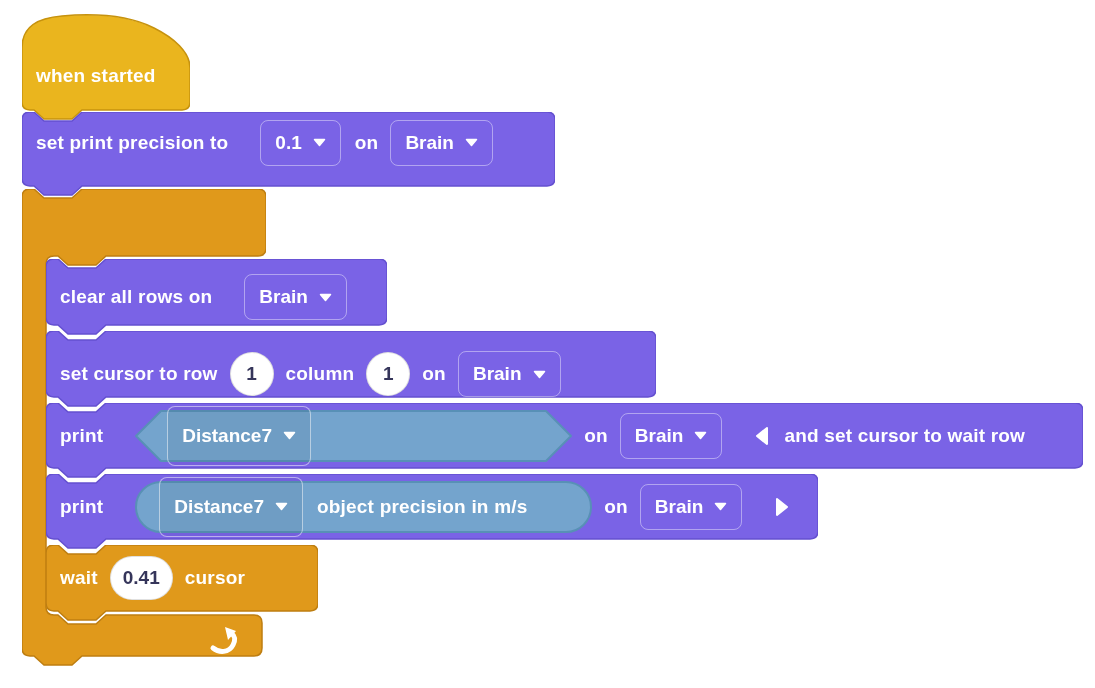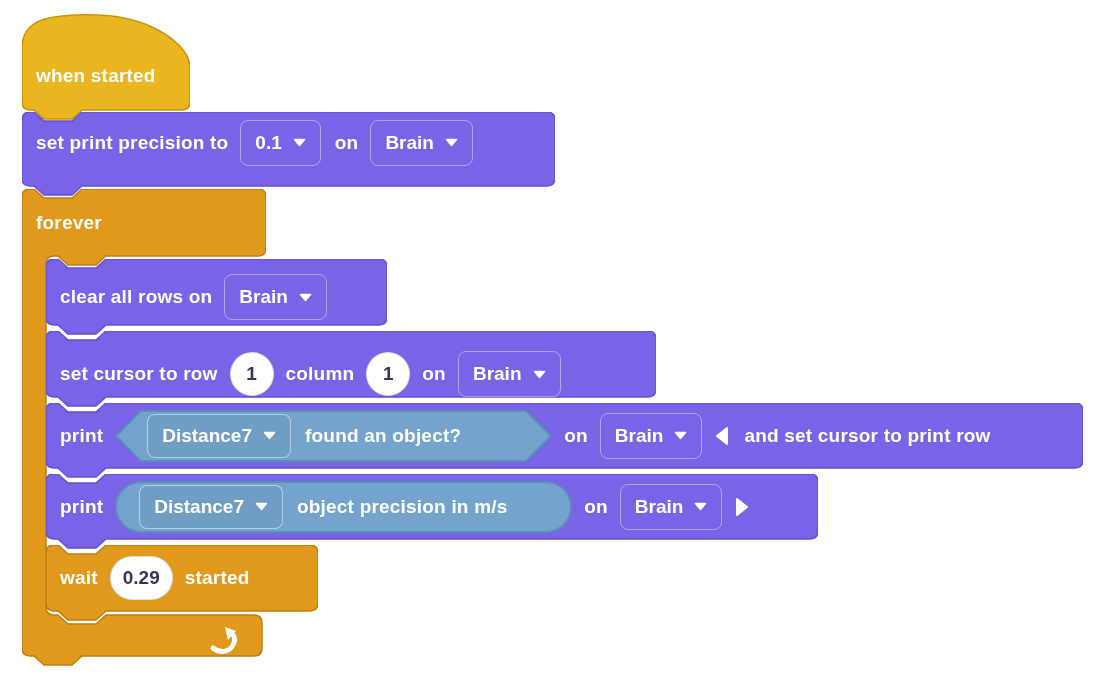--- a/index.html
+++ b/index.html
@@ -15,39 +15,39 @@
   }
   .lbl{
     color:#fff;font-size:19px;font-weight:700;letter-spacing:.2px;
   }
   .dropdown{
     position:relative;display:flex;align-items:center;gap:11px;
     height:46px;padding:0 14px;border-radius:8px;
     border:1.6px solid rgba(255,255,255,.42);
     color:#fff;font-size:19px;font-weight:700;cursor:pointer;box-sizing:border-box;
   }
-  .dropdown.on-blue{border-color:rgba(255,255,255,.5);background:rgba(0,0,0,.04);height:44px;}
+  .dropdown.on-blue{border-color:rgba(255,255,255,.5);background:rgba(0,0,0,.04);height:60px;}
   .oval{
     background:#fff;border:1px solid rgba(0,0,0,.12);border-radius:999px;
     min-width:44px;height:44px;padding:0 12px;box-sizing:border-box;
     display:flex;align-items:center;justify-content:center;
     color:#35355A;font-size:19px;font-weight:700;
   }
   .hexwrap{position:relative;height:52px;display:flex;align-items:center;gap:14px;padding:0 32px;box-sizing:border-box;}
   .hexwrap > svg{position:absolute;left:0;top:0;}
   .hexwrap > *{position:relative;}
   .pill{
     position:relative;height:52px;display:flex;align-items:center;gap:14px;padding:0 22px;box-sizing:border-box;
     background:var(--blue_fill);border:2px solid var(--blue_stroke);border-radius:27px;
   }
   .toggle{display:flex;align-items:center;cursor:pointer;}
   .hat-content{top:30px;height:64px;}
   .forever-label{height:67px;}
   .loop-icon{position:absolute;left:185px;top:438px;}
-  .ml8{margin-left:0;} .ml2{margin-left:2px;}
+  .ml8{margin-left:20px;} .ml2{margin-left:2px;}
 </style>
 </head>
 <body>
 
 <div id="canvas">
 
   <div class="block" style="left:22px;top:14px;width:168px;height:96px">
     <svg class="shape" width="168" height="106">
       <path d="M0 88 L0 34 C0 12 16 4 40 2 C75 -1 108 2 132 14 C152 24 168 38 168 54 L168 88 Q168 96 160 96 L60 96 L50 105 L22 105 L12 96 L8 96 Q0 96 0 88 Z" fill="var(--hat_fill)" stroke="var(--hat_stroke)" stroke-width="1.5"></path>
     </svg>
@@ -75,23 +75,20 @@
             <path d="M1.5 1.5 L11.5 1.5 L6.5 7.5 Z" fill="#fff" stroke="#fff" stroke-width="1.5" stroke-linejoin="round"></path>
           </svg>
       </div>
     </div>
   </div>
 
   <div class="block" style="left:22px;top:189px;width:244px;height:467px">
     <svg class="shape" width="244" height="477">
       <path d="M8 0 L12 0 L22 9 L50 9 L60 0 L236 0 Q244 0 244 8 L244 59 Q244 67 236 67 L84 67 L74 76 L46 76 L36 67 L32 67 Q24 67 24 75 L24 418 Q24 426 32 426 L36 426 L46 435 L74 435 L84 426 L232 426 Q240 426 240 434 L240 459 Q240 467 232 467 L60 467 L50 476 L22 476 L12 467 L8 467 Q0 467 0 459 L0 8 Q0 0 8 0 Z" fill="var(--orange_fill)" stroke="var(--orange_stroke)" stroke-width="1.5"></path>
     </svg>
-    <div class="content forever-label">
-      <span class="lbl">forever</span>
-    </div>
     <svg class="loop-icon" width="34" height="28">
       <path d="M6 21 C12 26 22 26 26 18 C29 12 28 9 24 6" fill="none" stroke="#fff" stroke-width="5" stroke-linecap="round"></path>
       <polygon points="18,0 29,4 21,13" fill="#fff"></polygon>
     </svg>
   </div>
 
   <div class="block" style="left:46px;top:259px;width:341px;height:76px">
     <svg class="shape" width="341" height="76">
       <path d="M8 0 L12 0 L22 9 L50 9 L60 0 L333 0 Q341 0 341 8 L341 58 Q341 66 333 66 L60 66 L50 75 L22 75 L12 66 L8 66 Q0 66 0 58 L0 8 Q0 0 8 0 Z" fill="var(--purple_fill)" stroke="var(--purple_stroke)" stroke-width="1.5"></path>
     </svg>
@@ -134,35 +131,34 @@
       <div class="hexwrap ml8" style="width:437px">
         <svg width="437" height="52">
           <path d="M26 1 L411 1 L436 26 L411 51 L26 51 L1 26 Z" fill="var(--blue_fill)" stroke="var(--blue_stroke)" stroke-width="2" stroke-linejoin="round"></path>
         </svg>
         <div class="dropdown on-blue">
           <span>Distance7</span>
           <svg width="13" height="9">
               <path d="M1.5 1.5 L11.5 1.5 L6.5 7.5 Z" fill="#fff" stroke="#fff" stroke-width="1.5" stroke-linejoin="round"></path>
             </svg>
         </div>
-        <span class="lbl">found an object?</span>
       </div>
       <span class="lbl">on</span>
       <div class="dropdown">
         <span>Brain</span>
         <svg width="13" height="9">
             <path d="M1.5 1.5 L11.5 1.5 L6.5 7.5 Z" fill="#fff" stroke="#fff" stroke-width="1.5" stroke-linejoin="round"></path>
           </svg>
       </div>
       <span class="toggle ml8">
         <svg width="16" height="20">
             <path d="M13 2 L3 10 L13 18 Z" fill="#fff" stroke="#fff" stroke-width="2" stroke-linejoin="round"></path>
           </svg>
       </span>
-      <span class="lbl ml2">and set cursor to print row</span>
+      <span class="lbl ml2">and set cursor to wait row</span>
     </div>
   </div>
 
   <div class="block" style="left:46px;top:474px;width:772px;height:65px">
     <svg class="shape" width="772" height="75">
       <path d="M8 0 L12 0 L22 9 L50 9 L60 0 L764 0 Q772 0 772 8 L772 57 Q772 65 764 65 L60 65 L50 74 L22 74 L12 65 L8 65 Q0 65 0 57 L0 8 Q0 0 8 0 Z" fill="var(--purple_fill)" stroke="var(--purple_stroke)" stroke-width="1.5"></path>
     </svg>
     <div class="content">
       <span class="lbl">print</span>
       <div class="pill ml8" style="width:457px">
@@ -188,18 +184,18 @@
       </span>
     </div>
   </div>
 
   <div class="block" style="left:46px;top:545px;width:260px;height:66px">
     <svg class="shape" width="272" height="76">
       <path d="M8 0 L12 0 L22 9 L50 9 L60 0 L264 0 Q272 0 272 8 L272 58 Q272 66 264 66 L60 66 L50 75 L22 75 L12 66 L8 66 Q0 66 0 58 L0 8 Q0 0 8 0 Z" fill="var(--orange_fill)" stroke="var(--orange_stroke)" stroke-width="1.5"></path>
     </svg>
     <div class="content">
       <span class="lbl">wait</span>
-      <div class="oval">0.29</div>
-      <span class="lbl">started</span>
+      <div class="oval">0.41</div>
+      <span class="lbl">cursor</span>
     </div>
   </div>
 
 </div>
 
 </body></html>

